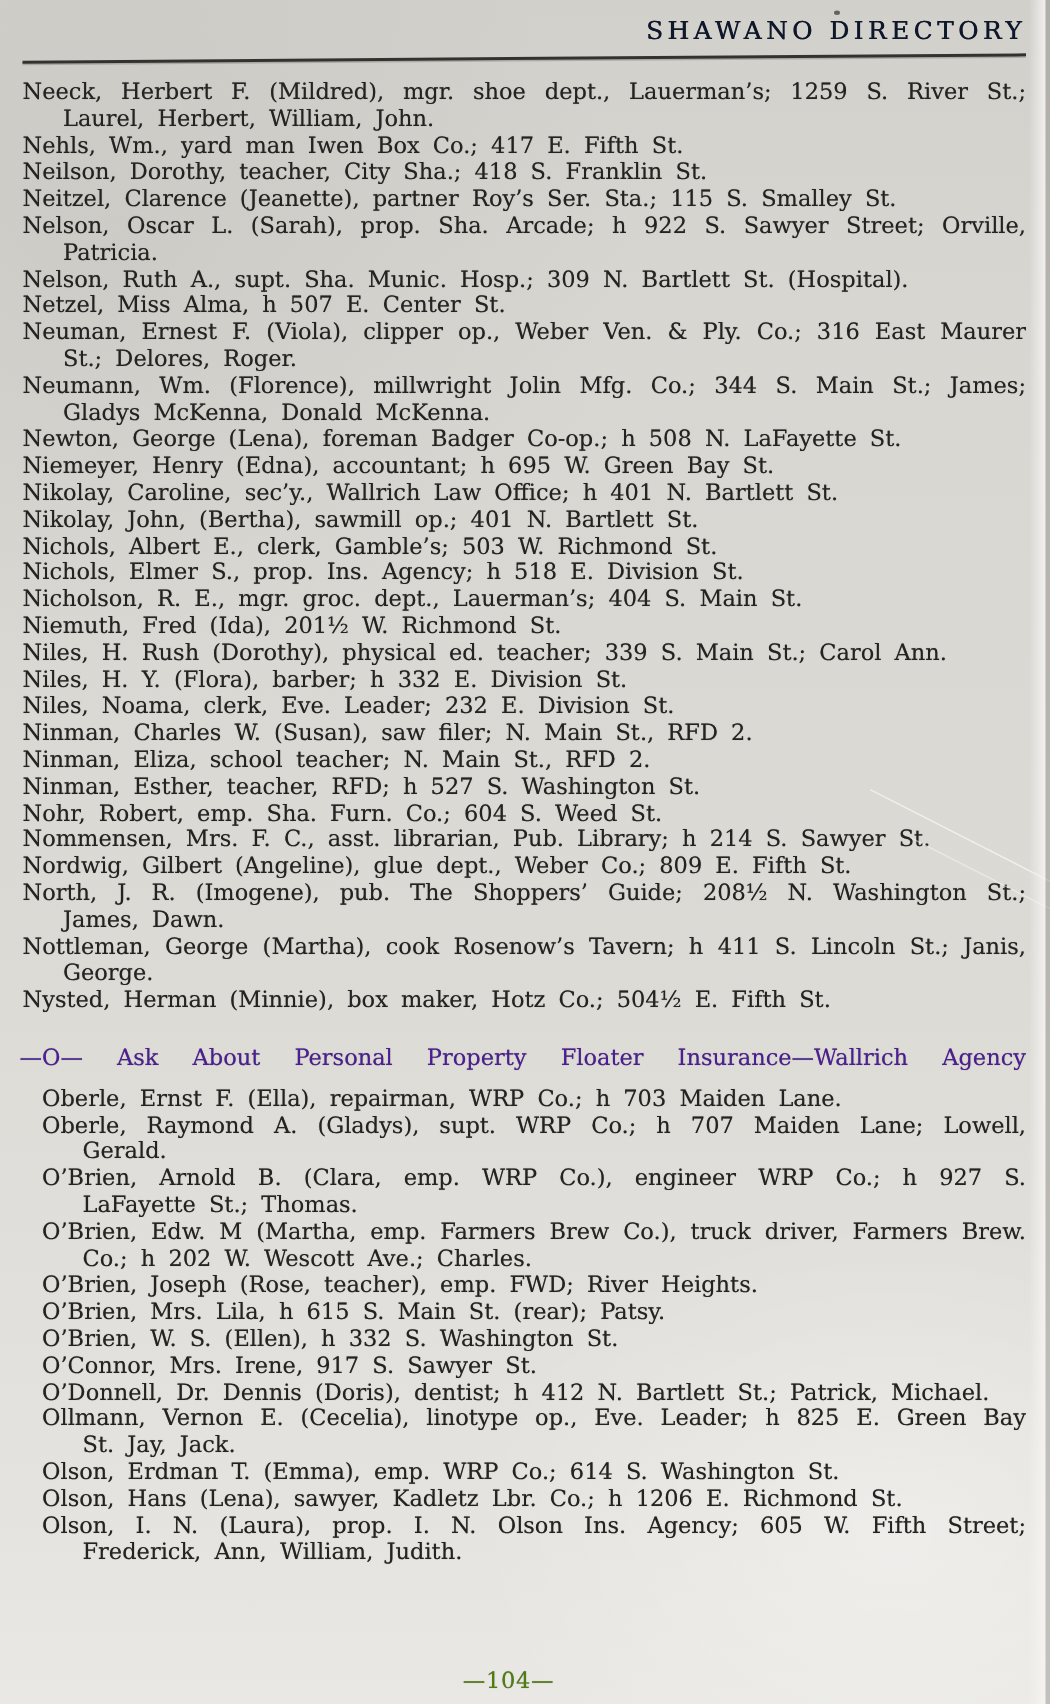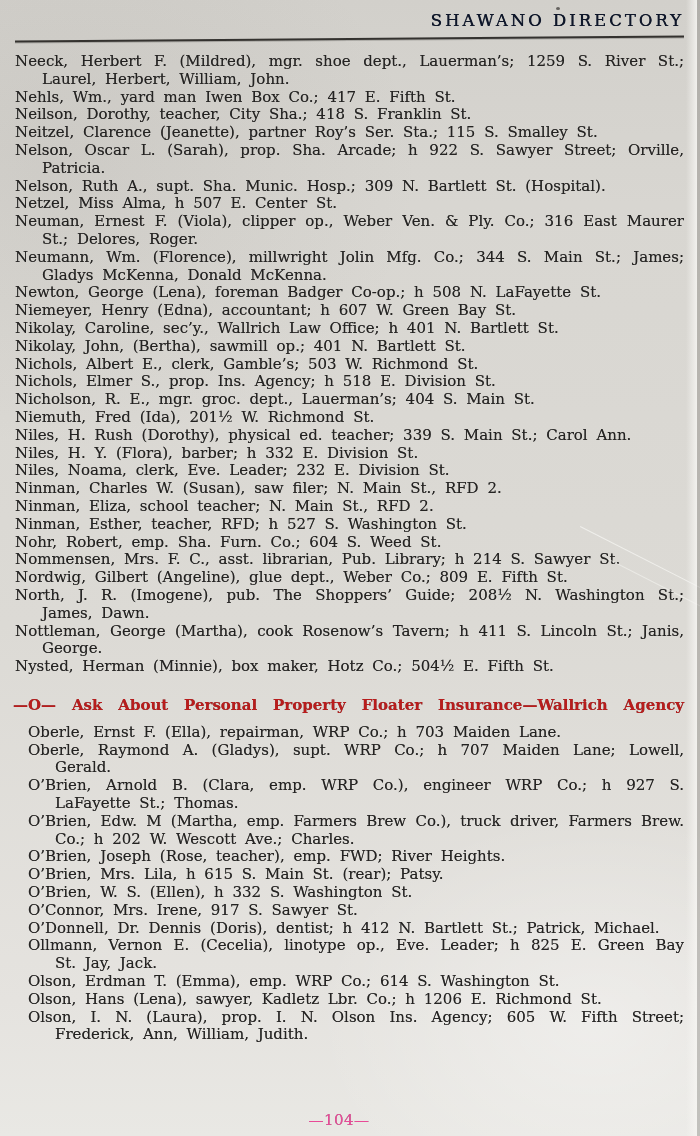--- a/index.html
+++ b/index.html
@@ -49,36 +49,36 @@
     font-size: 15px;
     line-height: 17.8px;
     text-align: justify;
     word-spacing: 4px;
     padding-left: 27px;
     text-indent: -27px;
     color: #242322;
     text-shadow: 0 0 0.5px rgba(36,35,34,0.55);
   }
   .section-heading {
-    font-weight: bold;
+    font-weight: normal;
     font-size: 15px;
     line-height: 18px;
     margin: 20px 0 10px -2px;
     text-align: justify;
     text-align-last: justify;
-    color: #b91c1c;
+    color: #4c1d95;
     text-shadow: 0 0 0.5px rgba(30,29,28,0.6);
   }
   .page-number {
     position: absolute;
     left: 0; right: 22px; bottom: 7px;
     text-align: center;
     font-size: 15px;
     letter-spacing: 0.5px;
-    color: #ec4899;
+    color: #4d7c0f;
     text-shadow: 0 0 0.5px rgba(42,41,39,0.55);
   }
   .ink-speck {
     position: absolute; left: 556px; top: 7px;
     width: 4px; height: 3px; border-radius: 50%;
     background: #403e3b; opacity: 0.75;
   }
   .scan-scratch {
     position: absolute; left: 572px; top: 560px;
     width: 150px; height: 1px;
@@ -106,21 +106,21 @@
       <p class="entry">Neeck, Herbert F. (Mildred), mgr. shoe dept., Lauerman’s; 1259 S. River St.; Laurel, Herbert, William, John.</p>
       <p class="entry">Nehls, Wm., yard man Iwen Box Co.; 417 E. Fifth St.</p>
       <p class="entry">Neilson, Dorothy, teacher, City Sha.; 418 S. Franklin St.</p>
       <p class="entry">Neitzel, Clarence (Jeanette), partner Roy’s Ser. Sta.; 115 S. Smalley St.</p>
       <p class="entry">Nelson, Oscar L. (Sarah), prop. Sha. Arcade; h 922 S. Sawyer Street; Orville, Patricia.</p>
       <p class="entry">Nelson, Ruth A., supt. Sha. Munic. Hosp.; 309 N. Bartlett St. (Hospital).</p>
       <p class="entry">Netzel, Miss Alma, h 507 E. Center St.</p>
       <p class="entry">Neuman, Ernest F. (Viola), clipper op., Weber Ven. &amp; Ply. Co.; 316 East Maurer St.; Delores, Roger.</p>
       <p class="entry">Neumann, Wm. (Florence), millwright Jolin Mfg. Co.; 344 S. Main St.; James; Gladys McKenna, Donald McKenna.</p>
       <p class="entry">Newton, George (Lena), foreman Badger Co-op.; h 508 N. LaFayette St.</p>
-      <p class="entry">Niemeyer, Henry (Edna), accountant; h 607 W. Green Bay St.</p>
+      <p class="entry">Niemeyer, Henry (Edna), accountant; h 695 W. Green Bay St.</p>
       <p class="entry">Nikolay, Caroline, sec’y., Wallrich Law Office; h 401 N. Bartlett St.</p>
       <p class="entry">Nikolay, John, (Bertha), sawmill op.; 401 N. Bartlett St.</p>
       <p class="entry">Nichols, Albert E., clerk, Gamble’s; 503 W. Richmond St.</p>
       <p class="entry">Nichols, Elmer S., prop. Ins. Agency; h 518 E. Division St.</p>
       <p class="entry">Nicholson, R. E., mgr. groc. dept., Lauerman’s; 404 S. Main St.</p>
       <p class="entry">Niemuth, Fred (Ida), 201½ W. Richmond St.</p>
       <p class="entry">Niles, H. Rush (Dorothy), physical ed. teacher; 339 S. Main St.; Carol Ann.</p>
       <p class="entry">Niles, H. Y. (Flora), barber; h 332 E. Division St.</p>
       <p class="entry">Niles, Noama, clerk, Eve. Leader; 232 E. Division St.</p>
       <p class="entry">Ninman, Charles W. (Susan), saw filer; N. Main St., RFD 2.</p>

